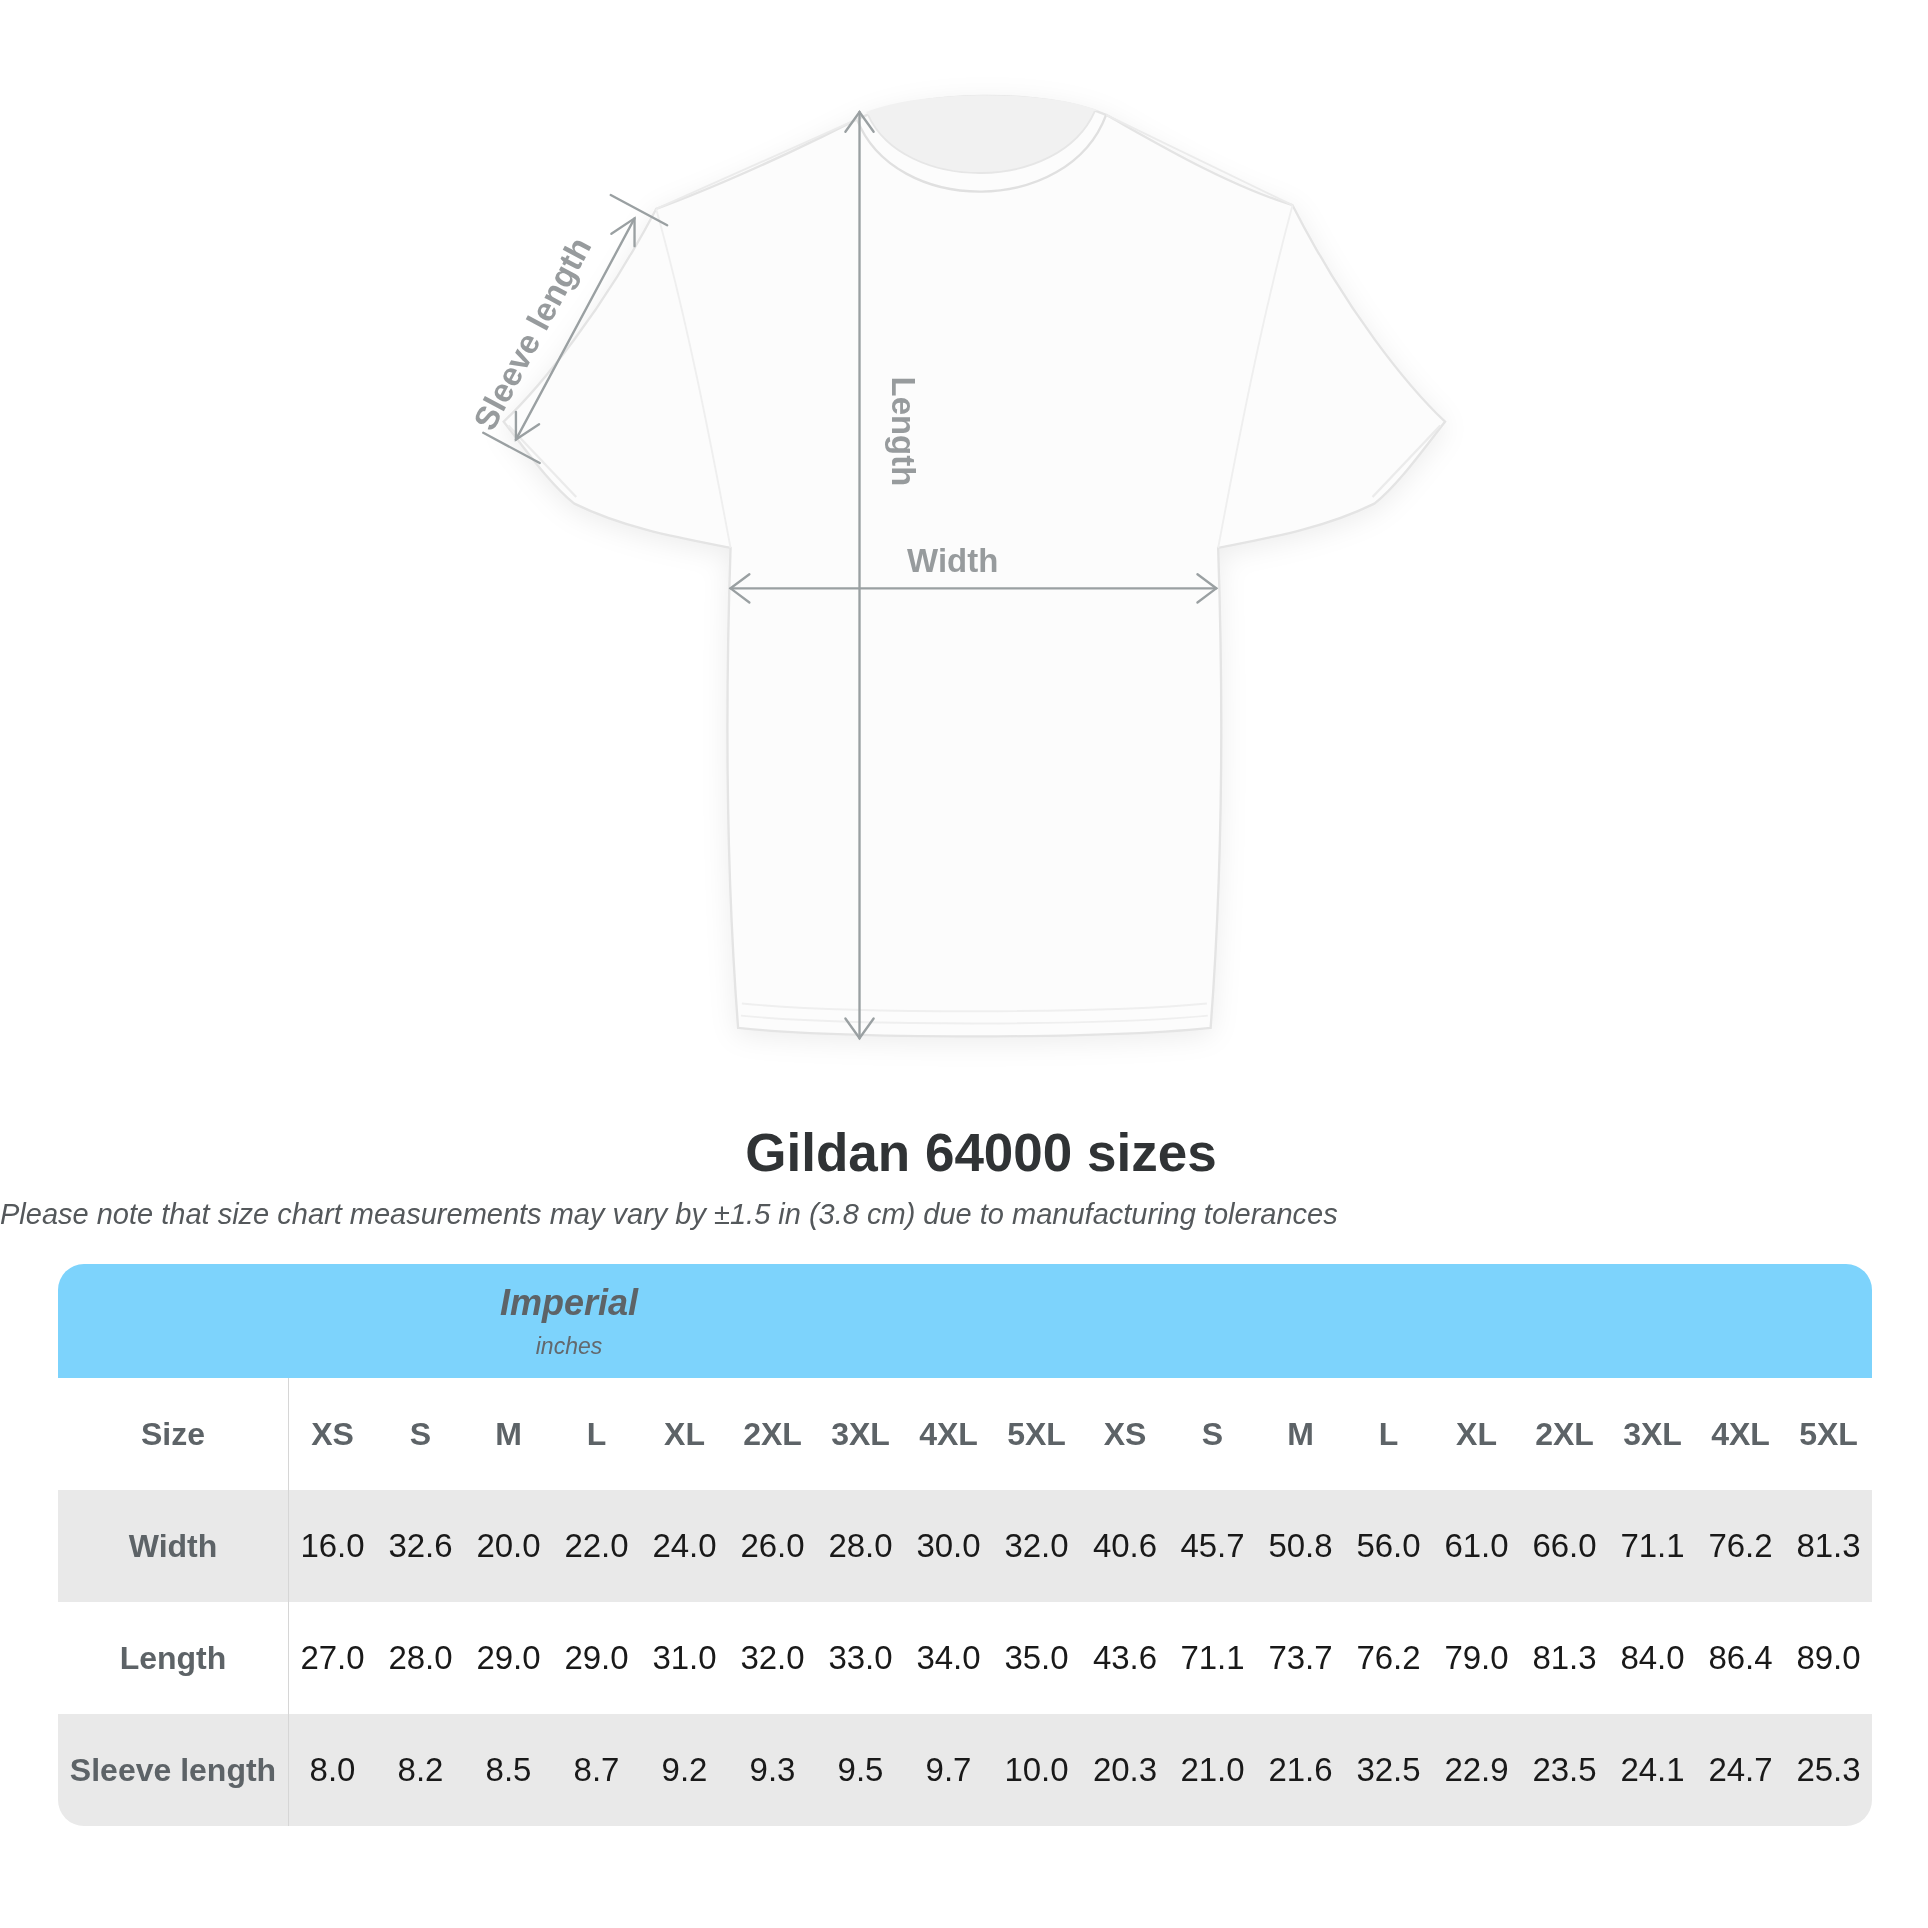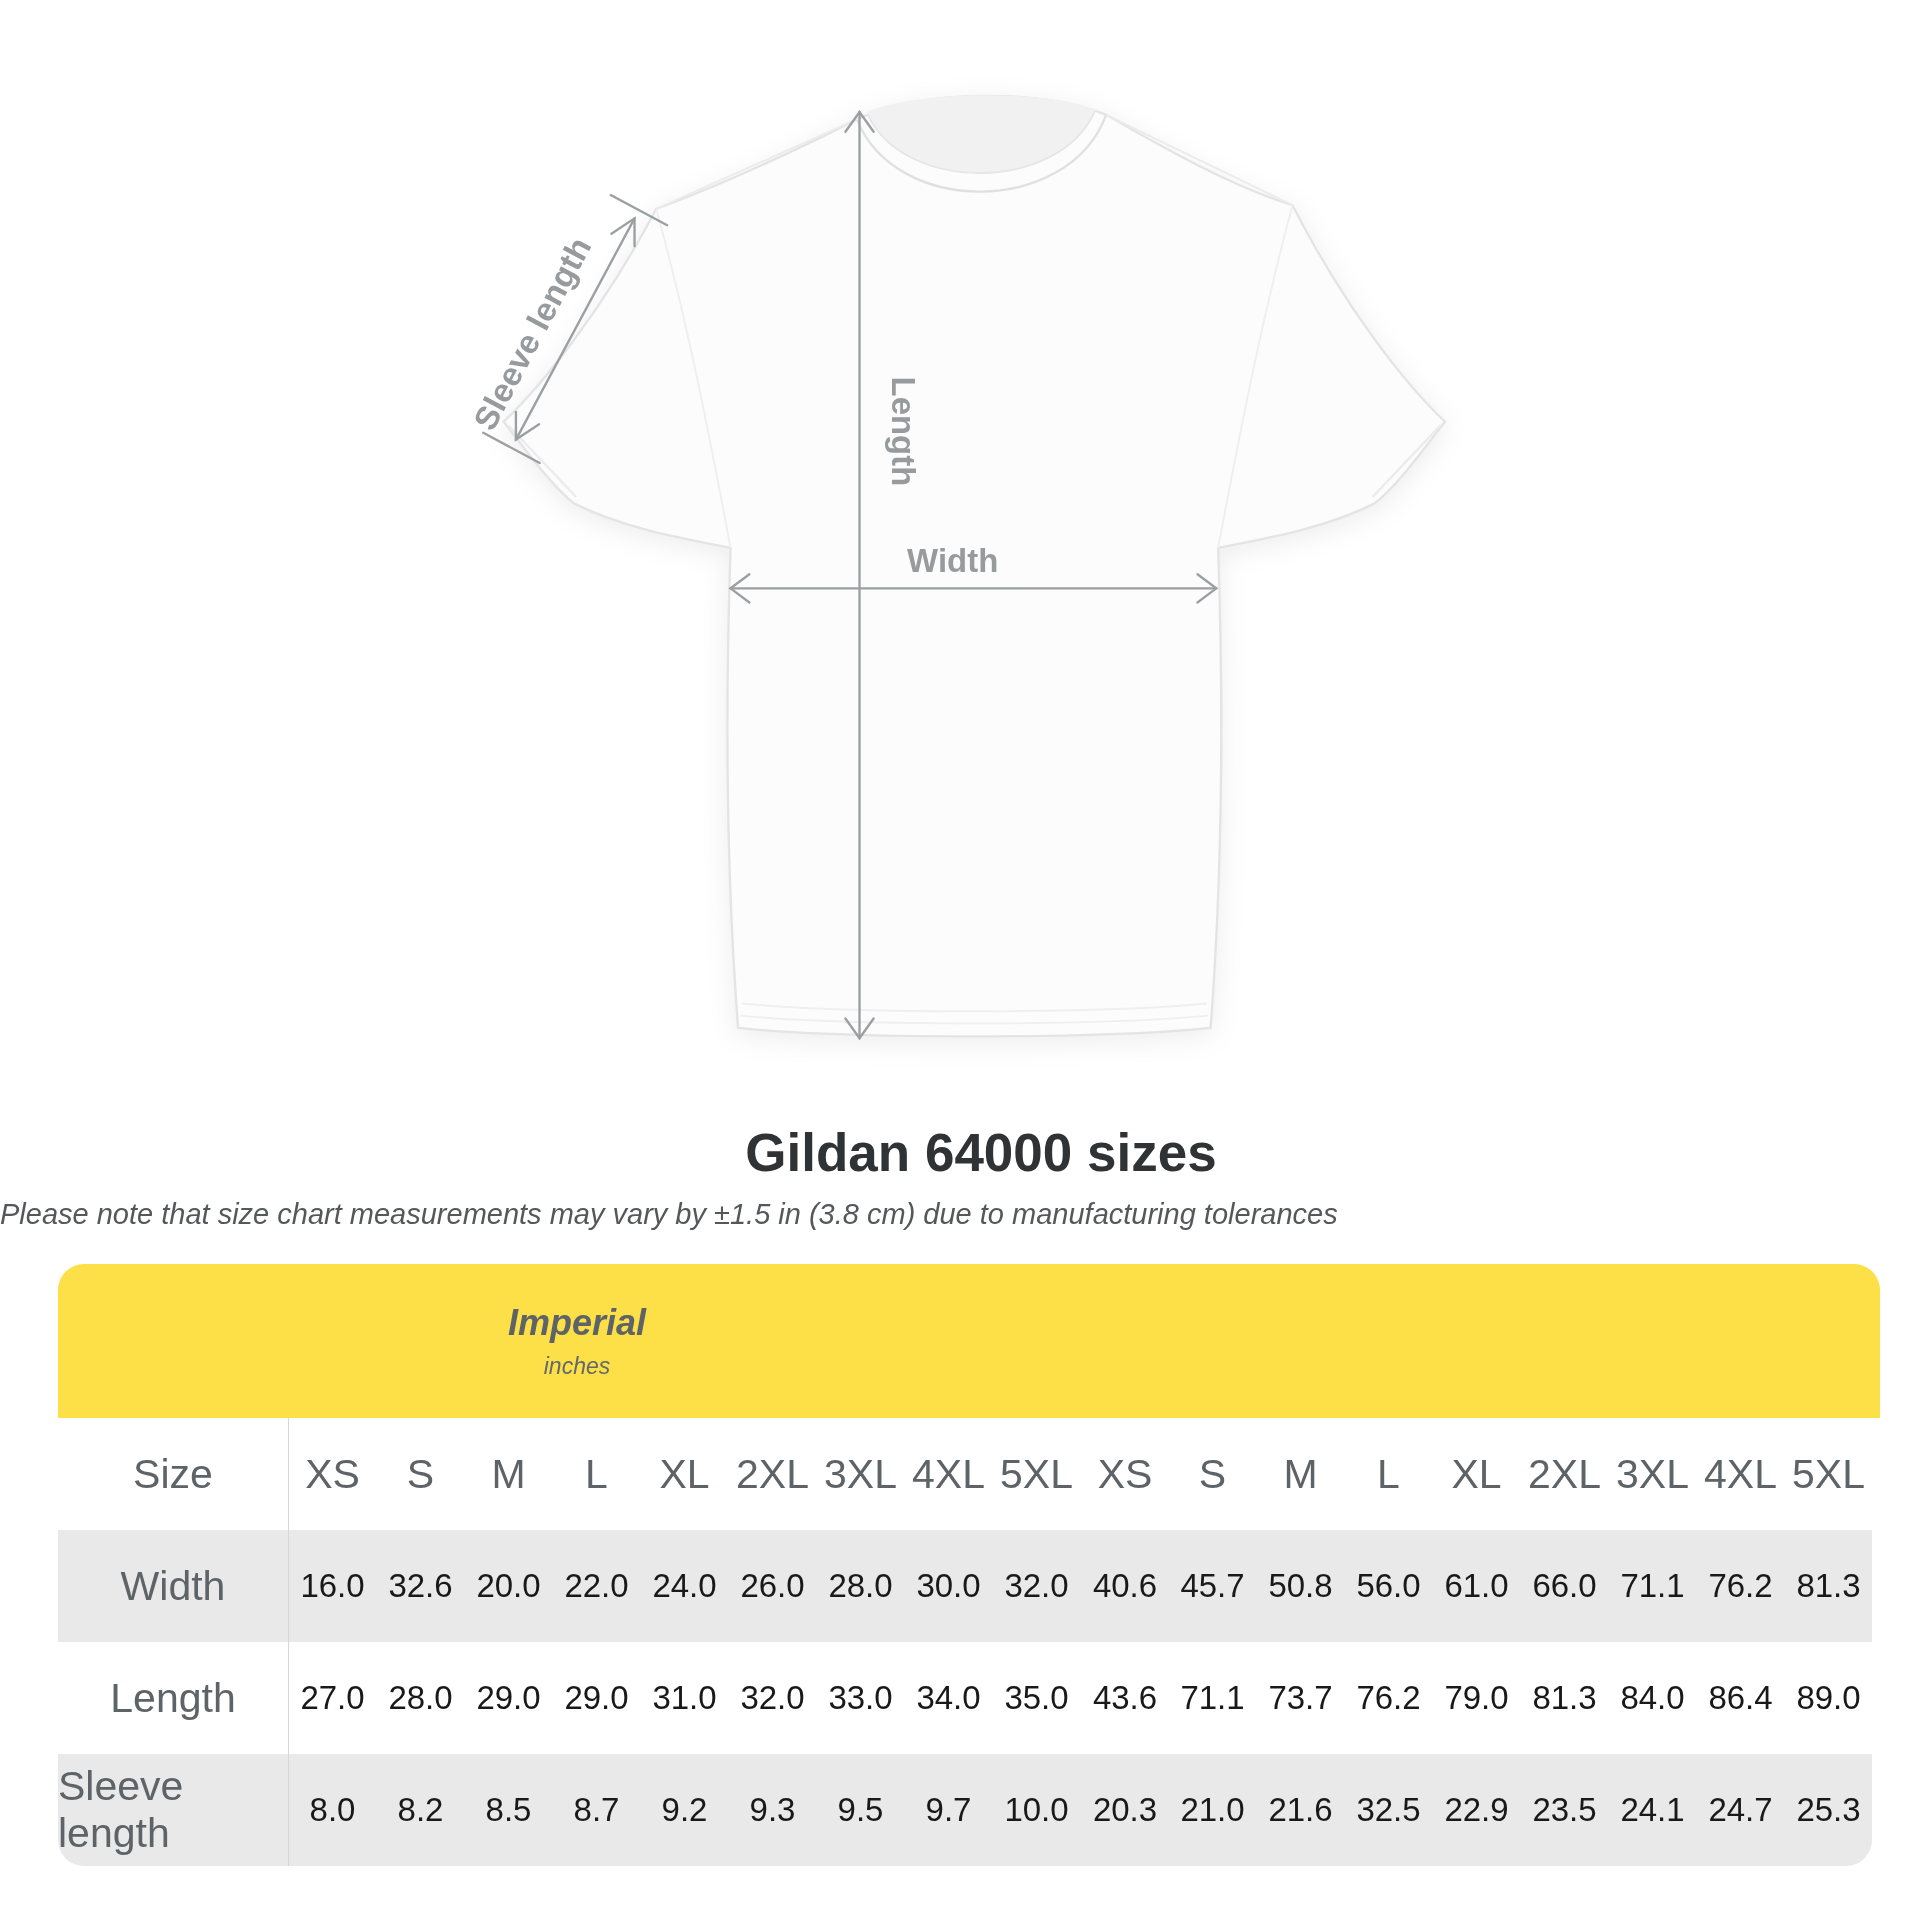--- a/index.html
+++ b/index.html
@@ -14,41 +14,41 @@
     position:absolute;left:0;top:1122px;width:1928px;text-align:center;
     font-size:53px;font-weight:bold;color:#303335;letter-spacing:0;padding-left:17px;
   }
   .page-subtitle{
     position:absolute;left:0;top:1198px;width:1928px;
     font-size:29px;font-style:italic;color:#54585b;
   }
   
   .size-table{position:absolute;left:58px;top:1264px;width:1814px;}
   .unit-band{
-    width:1814px;height:154px;background:#fde047;
-    border-radius:26px 26px 0 0;display:flex;padding-left:8px;
+    width:1814px;height:114px;background:#7dd3fc;
+    border-radius:26px 26px 0 0;display:flex;
   }
   .unit-group{display:flex;flex-direction:column;align-items:center;justify-content:center;gap:9.4px;}
   .unit-group.imperial{width:1022px;}
   .unit-group.metric{width:792px;}
   .unit-name{font-size:36px;font-weight:bold;font-style:italic;color:#5d6367;}
   .unit-sub{font-size:23px;font-style:italic;color:#63686c;}
   .grid{
     display:grid;
     grid-template-columns:230px repeat(18, 1fr);
     grid-auto-rows:112px;
     width:1814px;
   }
   .c{display:flex;align-items:center;justify-content:center;}
   .bg-w{background:#ffffff;}
   .bg-g{background:#e9e9e9;}
   .sep{border-left:1.9px solid transparent;}
   .sep-mid{border-left-width:2.8px;}
   .sep-strong{border-left-color:#d6d6d6 !important;}
-  .hdr{font-size:41px;font-weight:normal;color:#5d6367;}
+  .hdr{font-size:32px;font-weight:bold;color:#5d6367;}
   .val{font-size:33px;color:#191919;}
   .blc{border-bottom-left-radius:26px;}
   .brc{border-bottom-right-radius:26px;}
 </style>
 </head>
 <body>
 
 <svg class="shirt-figure" viewBox="0 0 2048 1210" xmlns="http://www.w3.org/2000/svg">
 
   <g>

